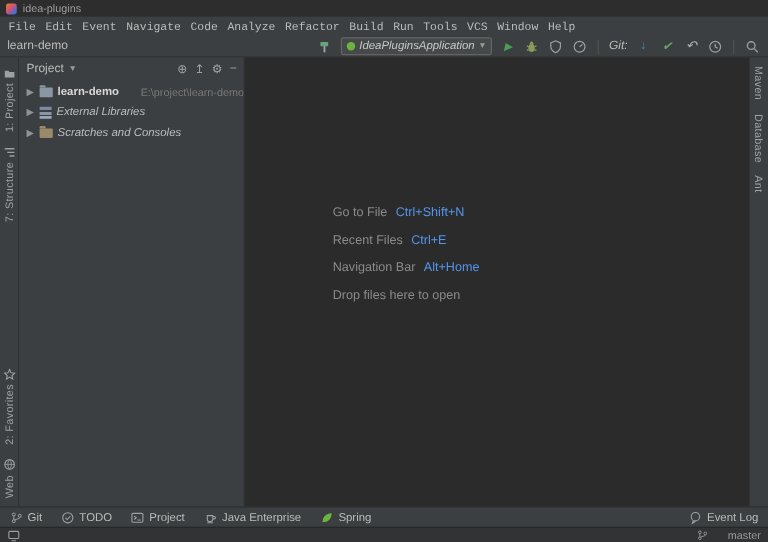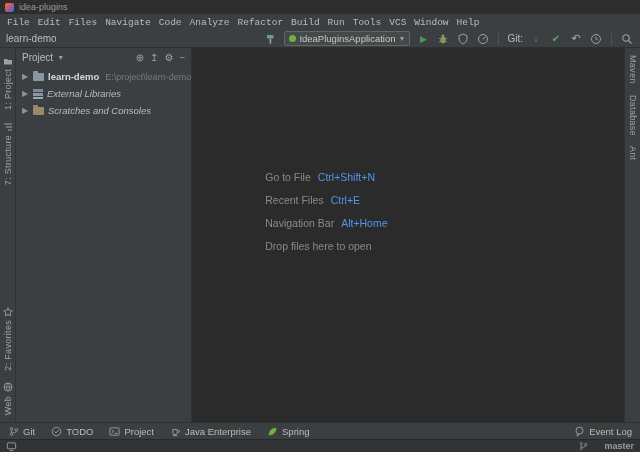--- a/index.html
+++ b/index.html
@@ -13,21 +13,21 @@
     position:relative;
   }
   
   .title-bar { flex:0 0 14px; background:#2d2d2d; display:flex; align-items:center; gap:5px; padding:0 5px; font-size:9px; color:#9e9e9e; }
   .logo { width:9px; height:9px; border-radius:2px; background:linear-gradient(135deg,#f97a12,#c9547c 45%,#087cfa); }
   
   .menu-bar { flex:0 0 16px; display:flex; align-items:center; padding:0 3px; background:#3c3f41; font-size:9.5px;font-family:Liberation Mono, monospace; }
   .menu-item { padding:0 4px; cursor:default; }
   
   .toolbar { flex:0 0 18px; display:flex; align-items:center; background:#3c3f41; border-bottom:1px solid #2f2f2f; padding:0 6px; }
-  .toolbar-right { margin-left:auto; display:flex; align-items:center; gap:6px; }
+  .toolbar-right { margin-left:auto; display:flex; align-items:center; gap:6px;font-style:italic; }
   .tb-icon { width:14px; height:14px; display:flex; align-items:center; justify-content:center; font-size:10px; color:#afb1b3; }
   .sep { width:1px; height:12px; background:#515151; margin:0 2px; }
   .combo { height:15px; display:flex; align-items:center; gap:3px; padding:0 4px; background:#45494a; border:1px solid #646464; border-radius:2px; font-size:9.5px; color:#c8c8c8; }
   .dot-green { width:7px; height:7px; border-radius:50%; background:#6db33f; }
   .caret { font-size:7px; color:#9a9a9a; }
   .run-glyph { color:#499c54; font-size:9px; }
   .check-glyph { color:#62a862; font-size:10px; }
   .down-glyph { color:#3592c4; font-weight:bold; font-size:10px; }
   .revert-glyph { color:#afb1b3; font-size:11px; }
   
@@ -43,55 +43,55 @@
   
   .project-panel { flex:0 0 161px; background:#3c3f41; border-right:1px solid #323232; display:flex; flex-direction:column; }
   .project-header { height:19px; display:flex; align-items:center; gap:4px; padding:0 6px; color:#bbbbbb; font-size:10px; }
   .ph-icons { margin-left:auto; display:flex; align-items:center; gap:6px; color:#9fa2a5; font-size:10px; }
   .ph-icons span { cursor:default; }
   .tree { padding-top:1px; font-size:9.5px; }
   .tree-row { display:flex; align-items:center; height:17px; gap:4px; padding-left:6px; white-space:nowrap; overflow:hidden; }
   .chev { color:#8f9295; font-size:8px; width:7px; flex:0 0 7px; }
   .t-name { color:#d8d8d8; font-weight:bold; }
   .t-plain { color:#bbbbbb;font-style:italic; }
-  .t-path { color:#787878; font-size:9px; margin-left:2px; }
+  .t-path { color:#787878; font-size:9px; margin-left:14px; }
   .icon-folder { width:11px; height:8px; background:#8a96a2; border-radius:1px; position:relative; flex:0 0 11px; }
   .icon-folder::before { content:""; position:absolute; top:-2px; left:0; width:5px; height:2px; background:#8a96a2; border-radius:1px 1px 0 0; }
   .icon-scratch { background:#9a8a6a; }
   .icon-scratch::before { background:#9a8a6a; }
   .icon-lib { width:10px; height:10px; flex:0 0 10px;
     background:linear-gradient(to bottom,#7a8aa0 0 3px,#3c3f41 3px 4px,#8a96a2 4px 7px,#3c3f41 7px 8px,#9aa6b2 8px 10px); }
   
   .editor { flex:1; background:#2b2b2b; position:relative; min-width:0; }
   .shortcuts { position:absolute; left:73px; top:117px; }
   .sc-row { display:flex; align-items:center; gap:7px; height:23px; color:#8a8a8a; font-size:10.5px; }
   .sc-keys { color:#5394ec; }
   
   .bottom-bar { flex:0 0 17px; background:#3c3f41; border-top:1px solid #2f2f2f; display:flex; align-items:center; padding:0 8px; font-size:9.5px; color:#bbbbbb; }
   .bb-item { display:flex; align-items:center; gap:4px; margin-right:16px; }
   .bb-icon { width:11px; height:11px; display:flex; align-items:center; justify-content:center; }
   .bb-right { margin-left:auto; display:flex; align-items:center; gap:4px; margin-right:0; }
   .status-bar { flex:0 0 13px; background:#313335; border-top:1px solid #282828; display:flex; align-items:center; padding:0 6px; font-size:9px; color:#9a9a9a; }
-  .sb-right { margin-left:auto; display:flex; align-items:center; gap:16px;font-weight:bold; }
+  .sb-right { margin-left:auto; display:flex; align-items:center; gap:16px; }
   svg { display:block; }
 </style>
 </head>
 <body>
 
 <div id="app">
 
   <div class="title-bar">
     <span class="logo"></span>
     <span>idea-plugins</span>
   </div>
 
   <div class="menu-bar">
     <span class="menu-item">File</span>
     <span class="menu-item">Edit</span>
-    <span class="menu-item">Files</span>
+    <span class="menu-item">Event</span>
     <span class="menu-item">Navigate</span>
     <span class="menu-item">Code</span>
     <span class="menu-item">Analyze</span>
     <span class="menu-item">Refactor</span>
     <span class="menu-item">Build</span>
     <span class="menu-item">Run</span>
     <span class="menu-item">Tools</span>
     <span class="menu-item">VCS</span>
     <span class="menu-item">Window</span>
     <span class="menu-item">Help</span>

